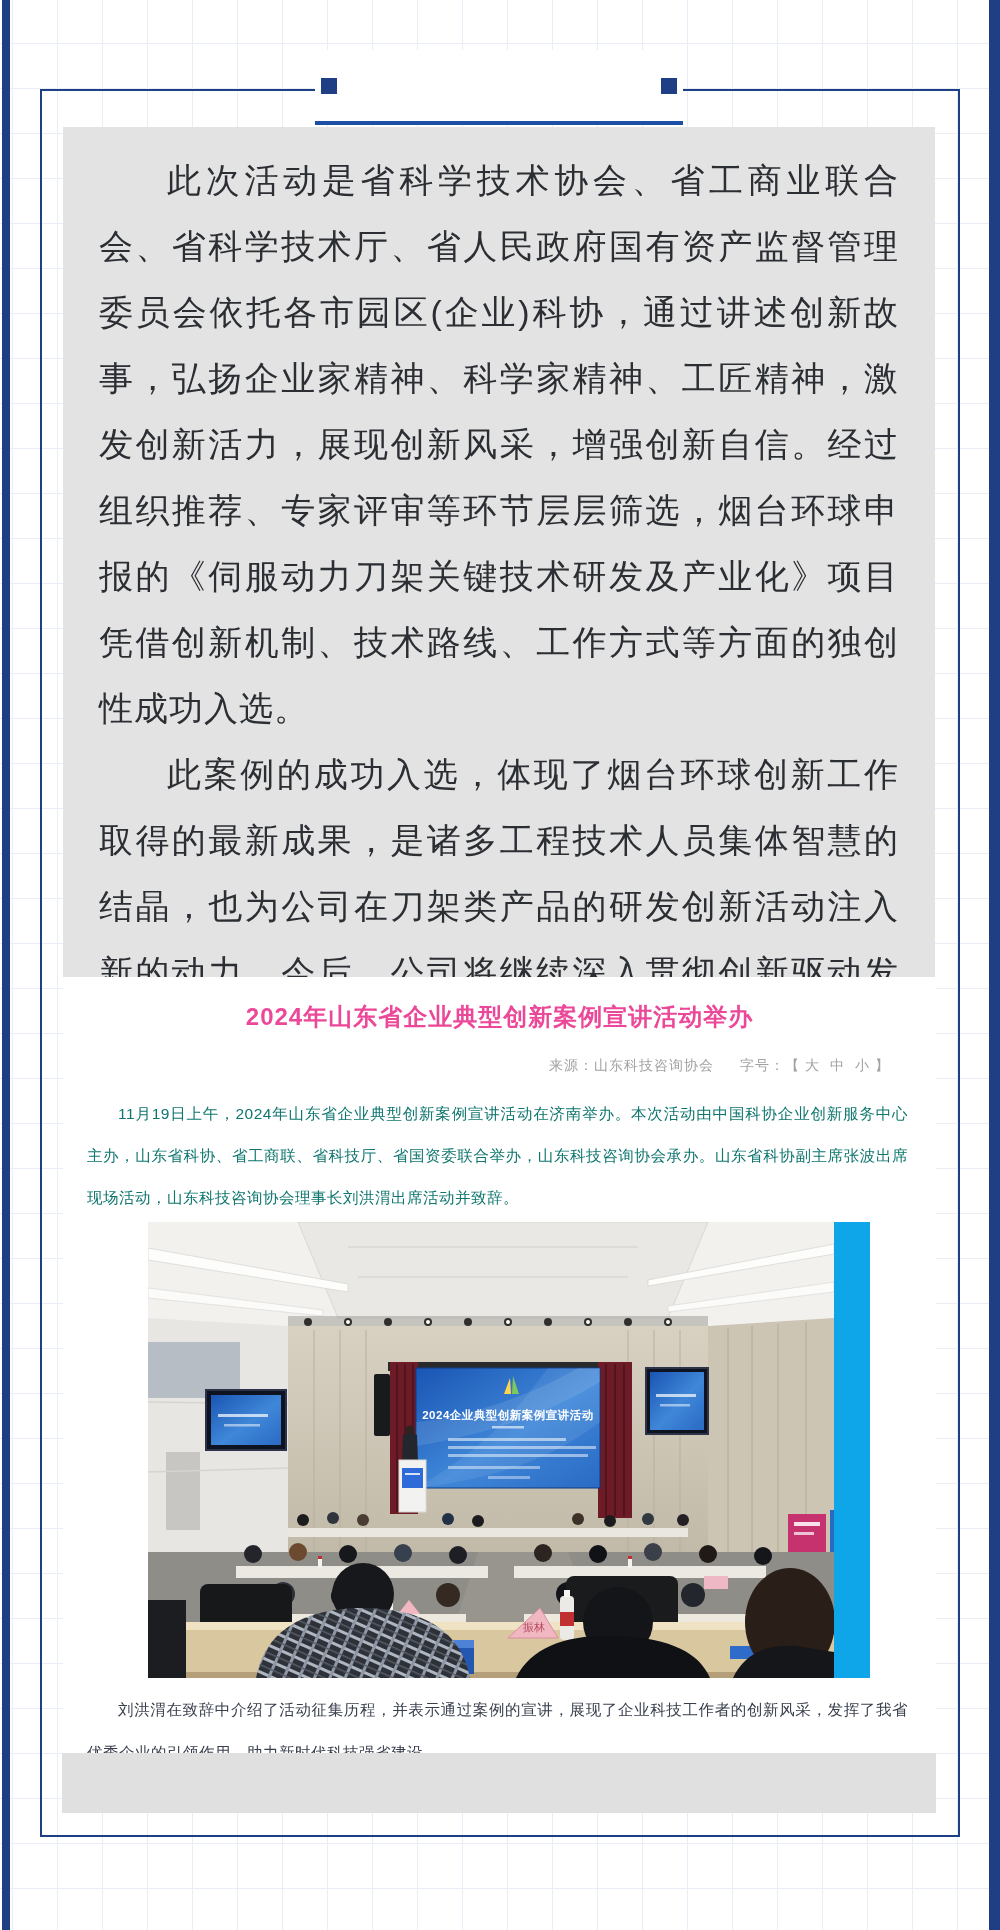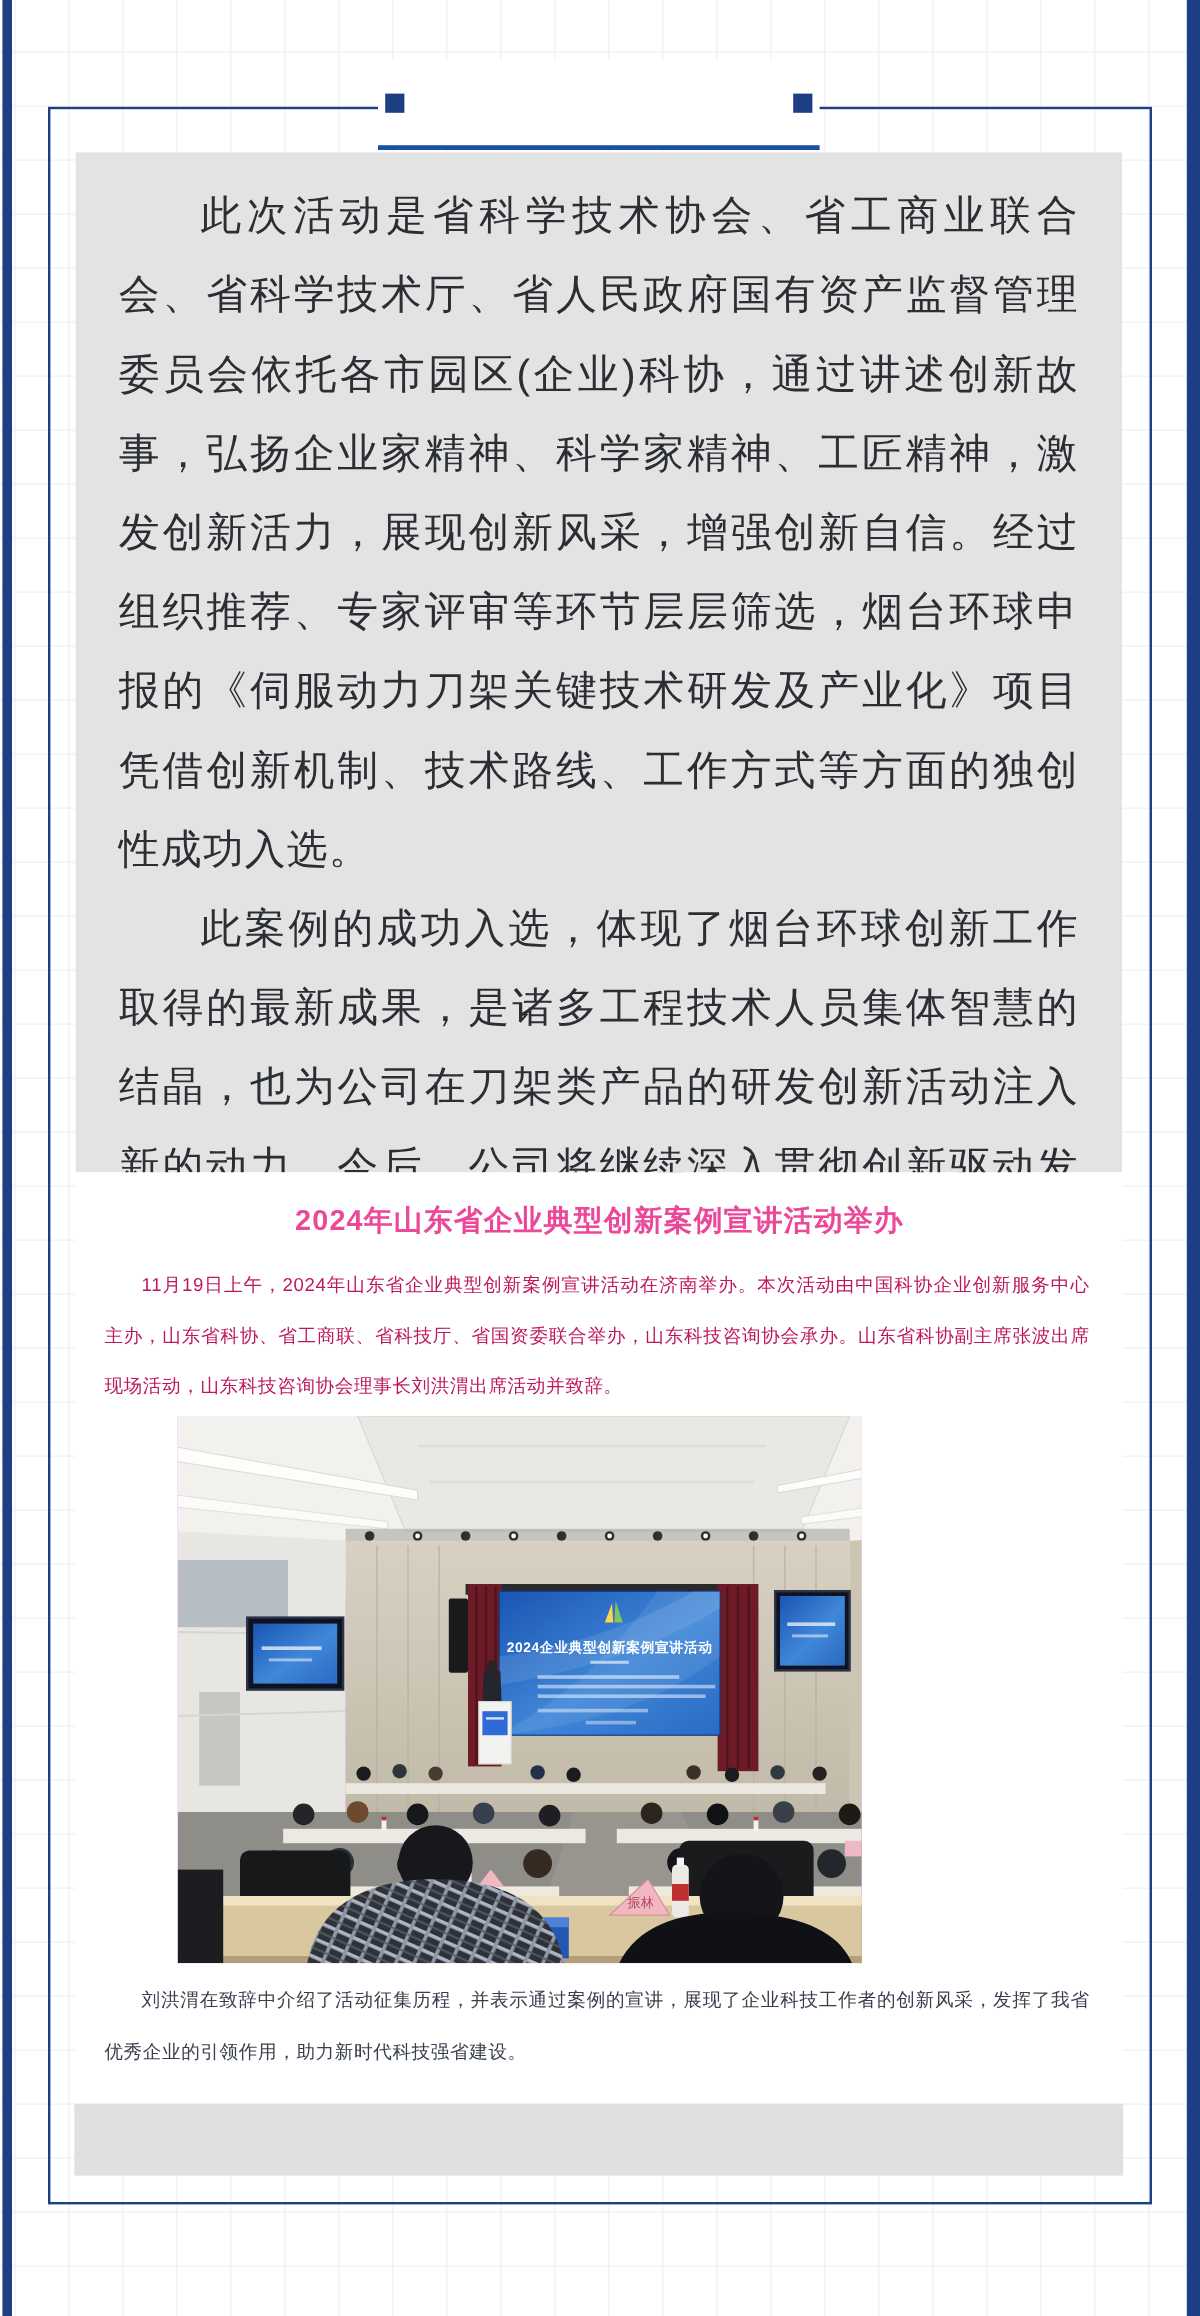--- a/index.html
+++ b/index.html
@@ -53,26 +53,26 @@
     margin:24px 10px 0 10px;text-align:center;color:#ec4899;
     font-size:24px;font-weight:bold;letter-spacing:1px;
   }
   .article-meta{
     margin-top:24px;padding-right:46px;text-align:right;
     color:#a2a2a2;font-size:14px;letter-spacing:1px;
   }
   .article-meta .fontsize-group{margin-left:26px;}
   .article-meta .size-btn{margin:0 5px;cursor:pointer;}
   .article-body,.article-caption{
-    margin:18px 28px 0 24px;color:#be185d;font-size:15.5px;line-height:42px;
+    margin:18px 28px 0 24px;color:#0f766e;font-size:15.5px;line-height:42px;
     text-align:justify;text-indent:2em;letter-spacing:0.5px;
   }
   .article-caption{margin-top:10px;line-height:43px;color:#383f4c;}
   .photo-frame{
-    width:570px;height:456px;margin:3px 0 0 85px;overflow:hidden;background:#f0abfc;
+    width:722px;height:456px;margin:3px 0 0 85px;overflow:hidden;background:#0ea5e9;
   }
   .photo-frame svg{display:block;}
 
   .bottom-strip{
     position:absolute;left:62px;top:1753px;width:874px;height:60px;
     background:#e0e0e0;
   }
 </style>
 </head>
 <body>
@@ -91,20 +91,23 @@
   <div class="hotnews-underline"></div>
 
   <div class="highlight-block">
     <p>此次活动是省科学技术协会、省工商业联合会、省科学技术厅、省人民政府国有资产监督管理委员会依托各市园区(企业)科协，通过讲述创新故事，弘扬企业家精神、科学家精神、工匠精神，激发创新活力，展现创新风采，增强创新自信。经过组织推荐、专家评审等环节层层筛选，烟台环球申报的《伺服动力刀架关键技术研发及产业化》项目凭借创新机制、技术路线、工作方式等方面的独创性成功入选。</p>
     <p>此案例的成功入选，体现了烟台环球创新工作取得的最新成果，是诸多工程技术人员集体智慧的结晶，也为公司在刀架类产品的研发创新活动注入新的动力。今后，公司将继续深入贯彻创新驱动发展，聚焦行业重大需求，加强前瞻性技术研究、着力解决产业发展的关键共性技术，健全企业自主创新体系，加快自主创新成果转化进程，促进产品结构优化升级。</p>
   </div>
 
   <div class="article-panel">
     <h1 class="article-title">2024年山东省企业典型创新案例宣讲活动举办</h1>
 
+    <div class="article-meta">
+      <span>来源：山东科技咨询协会</span><span class="fontsize-group"><span>字号：</span><span>【</span><span class="size-btn">大</span><span class="size-btn">中</span><span class="size-btn">小</span><span>】</span></span>
+    </div>
 
     <p class="article-body">11月19日上午，2024年山东省企业典型创新案例宣讲活动在济南举办。本次活动由中国科协企业创新服务中心主办，山东省科协、省工商联、省科技厅、省国资委联合举办，山东科技咨询协会承办。山东省科协副主席张波出席现场活动，山东科技咨询协会理事长刘洪渭出席活动并致辞。</p>
 
     <div class="photo-frame">
       <svg width="686" height="456" viewBox="0 0 686 456" xmlns="http://www.w3.org/2000/svg">
         <defs>
           <linearGradient id="gScreen" x1="0" y1="0" x2="1" y2="1">
             <stop offset="0" stop-color="#1a55b4"></stop>
             <stop offset="0.55" stop-color="#3f87d8"></stop>
             <stop offset="1" stop-color="#2a6ac4"></stop>

